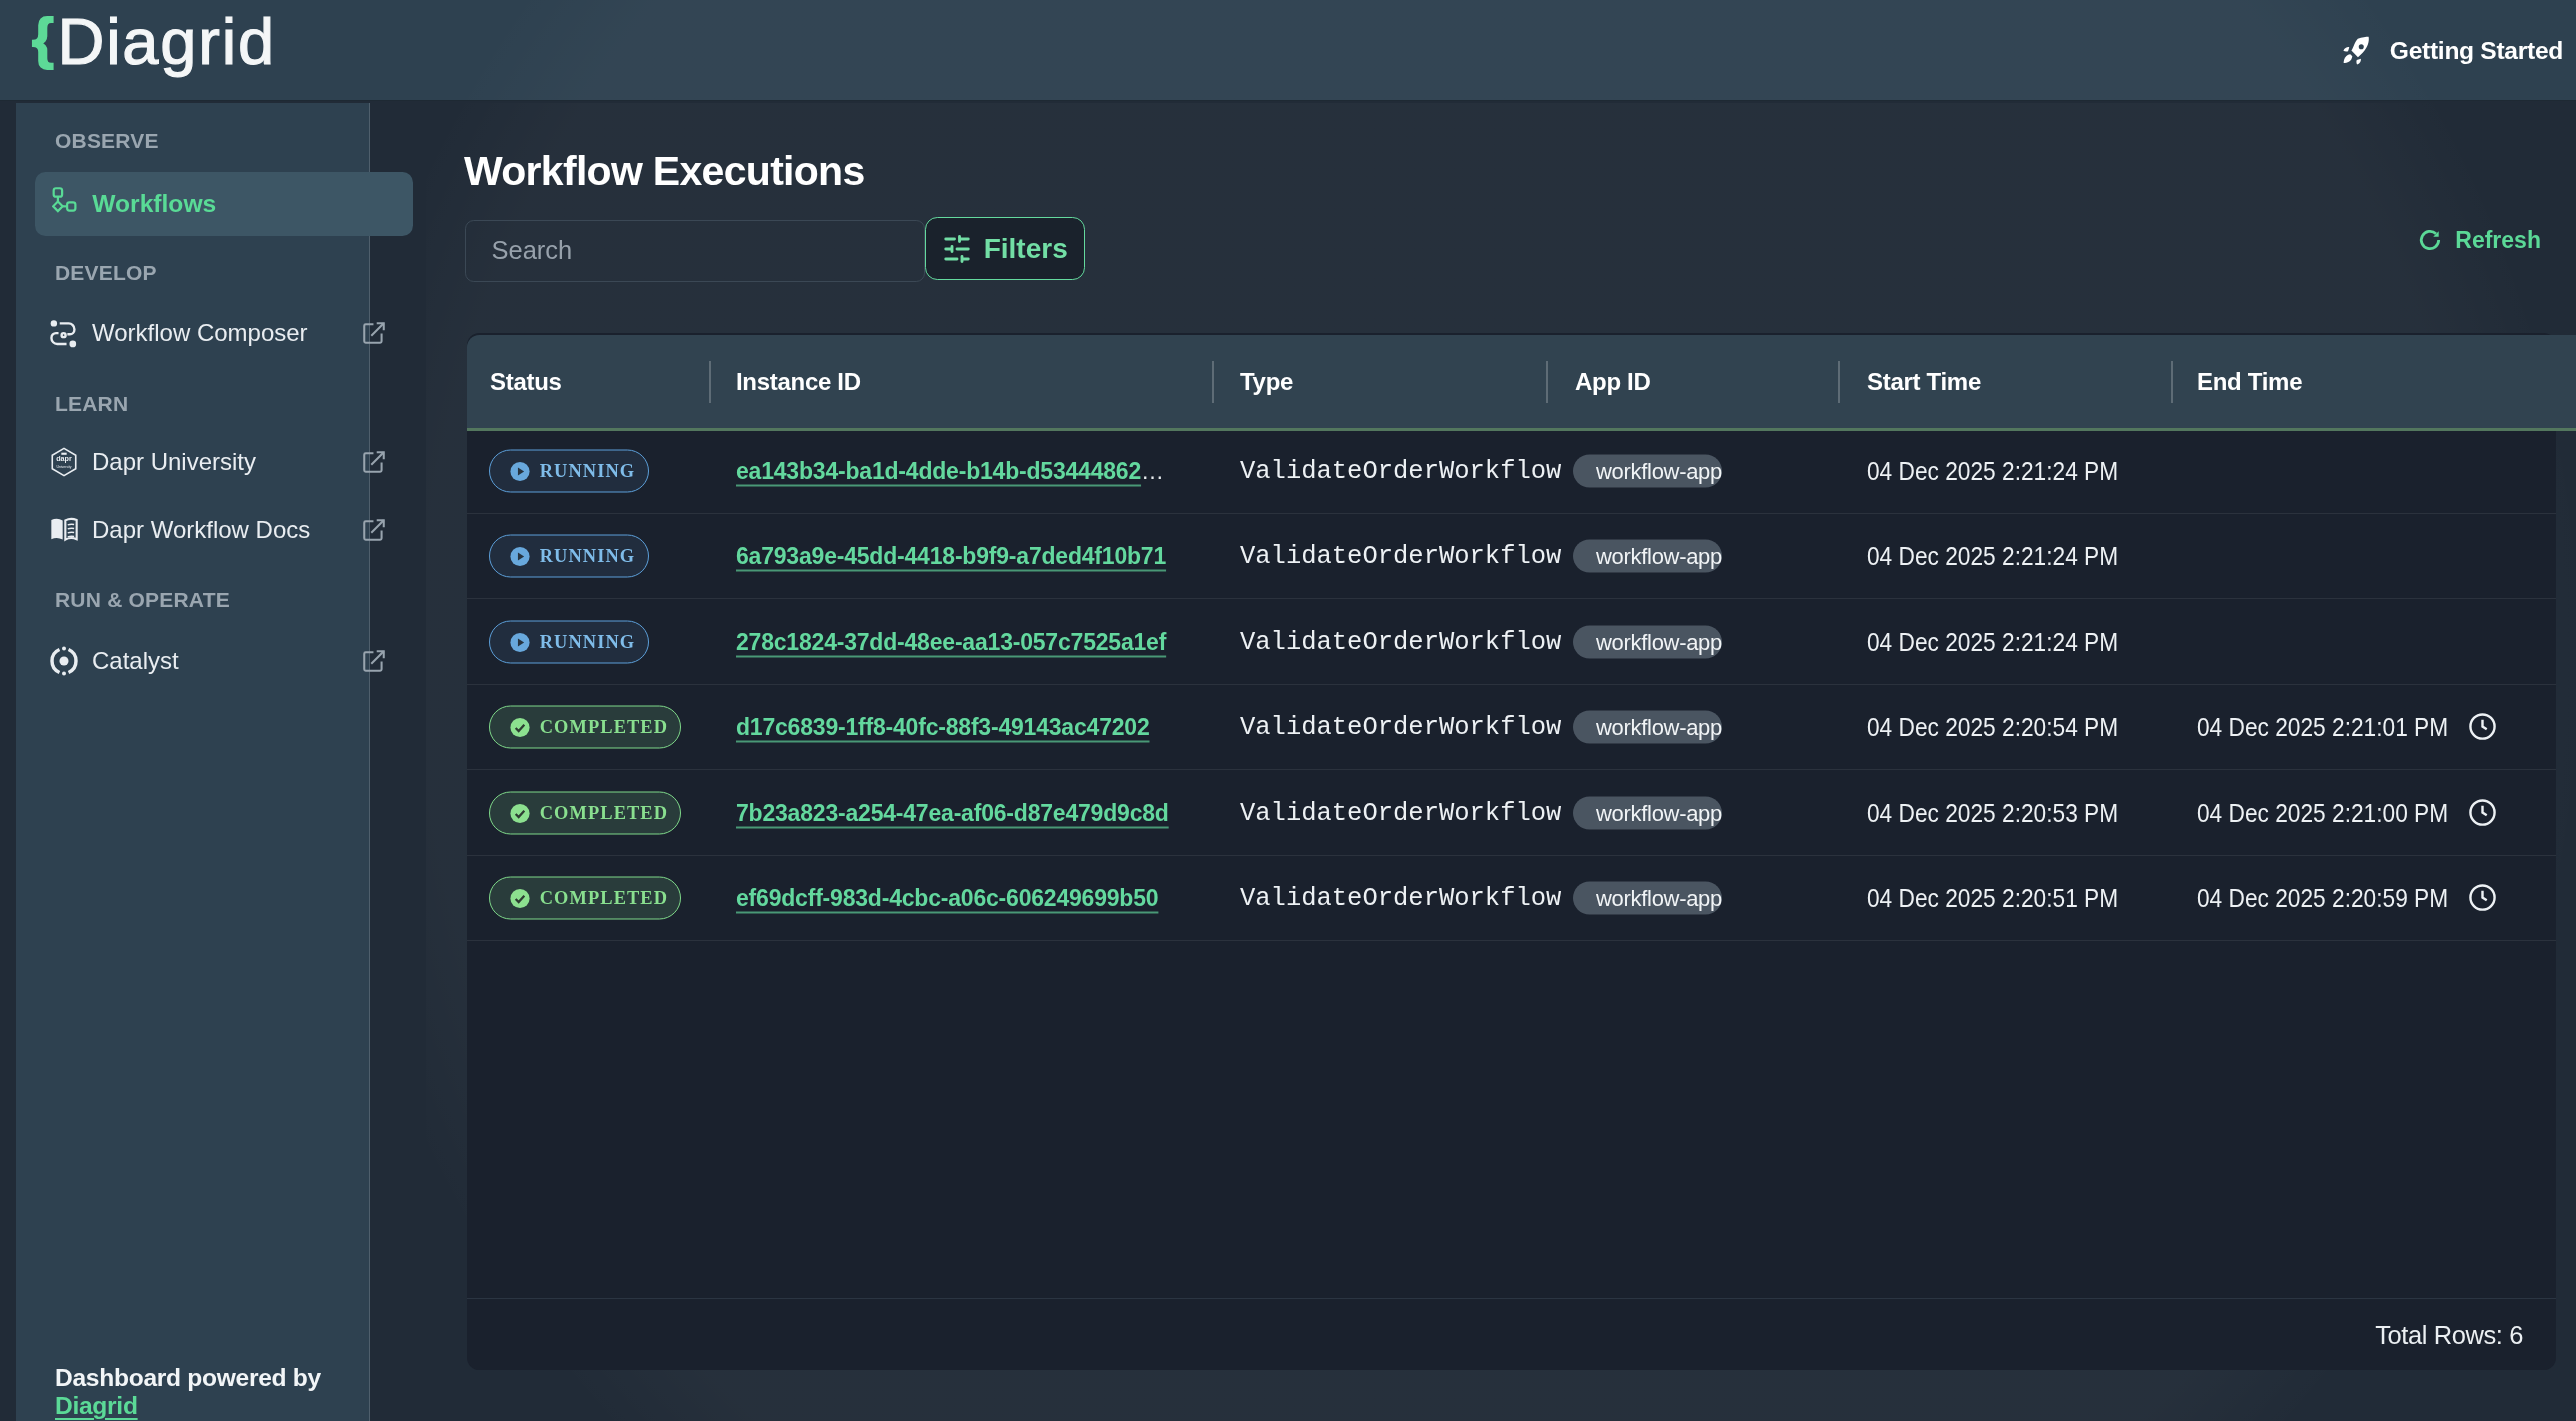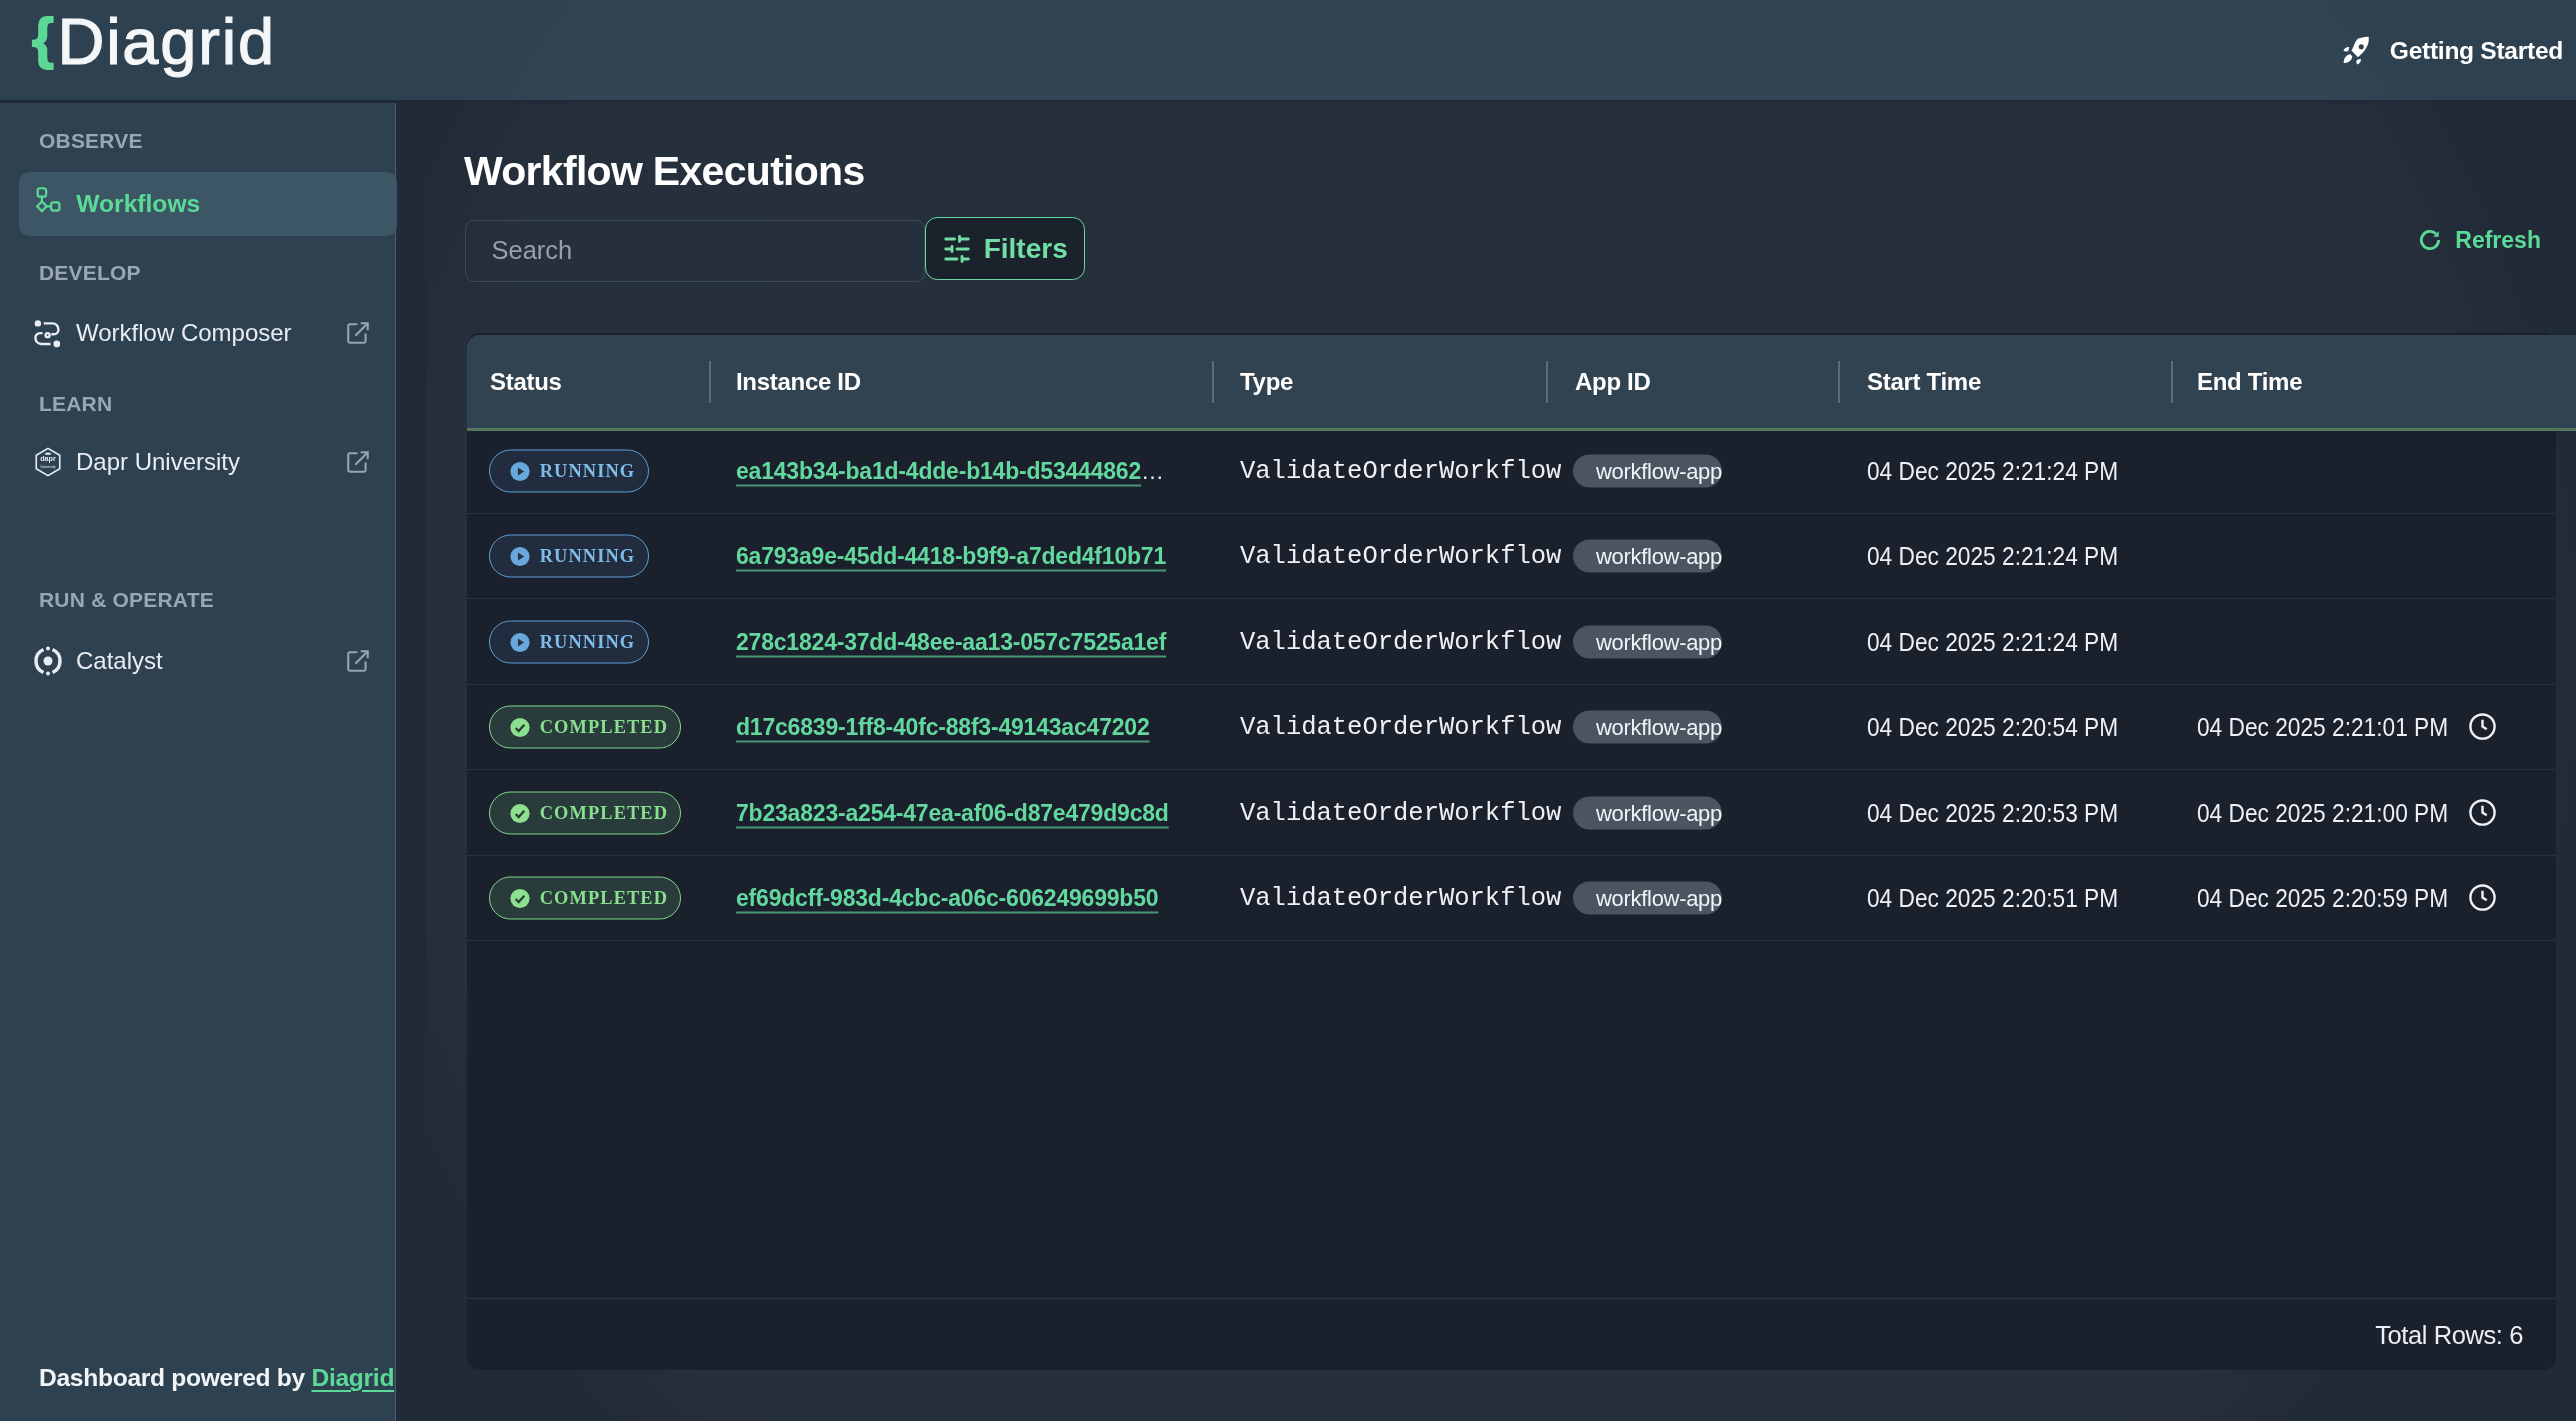--- a/index.html
+++ b/index.html
@@ -9,21 +9,21 @@
 #header { position:absolute; left:0; top:0; width:2576px; height:101px;
   background:#2E4150;
   border-bottom:1.8px solid #1E2933; }
 #header .glow { position:absolute; left:0; top:0; width:100%; height:100%; overflow:hidden;
   background:radial-gradient(circle 1141px at 1448px 658px, rgba(255,255,255,0.022) 0 90%, rgba(255,255,255,0) 100%); }
 #logo { position:absolute; left:32px; top:3.5px; font-size:65px; font-weight:400; color:#F4F6F7; letter-spacing:1.8px; -webkit-text-stroke:1.2px #F4F6F7; }
 #logo .brace { color:#5DD997; font-weight:700; margin-right:1.8px; font-size:56px; vertical-align:7px; -webkit-text-stroke:1.9px #5DD997; }
 #gs { position:absolute; right:13px; top:0; height:101px; display:flex; align-items:center; gap:16.7px; color:#FFFFFF; font-size:24.6px; font-weight:700; letter-spacing:-0.3px; }
 
 
-#sidebar { position:absolute; left:0; top:103px; width:396px; height:1319px;
+#sidebar { position:absolute; left:16px; top:103px; width:354px; height:1319px;
   background:#2E4150; border-right:1.8px solid rgba(255,255,255,0.16); }
 .sec-label { position:absolute; left:39px; font-size:21px; font-weight:700; color:#9AA6B0; letter-spacing:0.2px; }
 .nav-item { position:absolute; left:0; width:424px; height:65px; }
 .nav-item .txt { position:absolute; left:76px; top:50%; transform:translateY(-50%); font-size:24px; color:#E9EDF1; }
 .nav-item .ico { position:absolute; left:32px; top:50%; transform:translateY(-50%); width:32px; height:32px; }
 .nav-item .ext { position:absolute; left:345px; top:50%; transform:translateY(-50%); width:26px; height:26px; }
 #item-workflows { left:19.3px; top:69px; width:378px; height:64px; background:#3D5665; border-radius:10.5px; }
 #item-workflows .txt { left:57px; color:#59DB96; font-weight:700; font-size:24.6px; }
 #item-workflows .ico { left:16.7px; }
 #side-foot { position:absolute; left:39px; top:1261px; font-size:24.6px; font-weight:700; color:#F2F5F7; letter-spacing:-0.3px; }
@@ -113,20 +113,33 @@
       <text x="12" y="16.5" font-size="2.6" fill="#E9EDF1" stroke="none" text-anchor="middle" font-family="Liberation Sans">University</text>
       <rect x="10" y="5" width="4" height="1.6" fill="#E9EDF1" stroke="none"></rect>
     </svg>
     <div class="txt">Dapr University</div>
     <svg class="ext" viewBox="0 0 24 24" fill="none" stroke="#98A4AE" stroke-width="1.9">
       <path d="M19 12.5V19.7a1.3 1.3 0 0 1-1.3 1.3H4.3A1.3 1.3 0 0 1 3 19.7V5.3A1.3 1.3 0 0 1 4.3 4h7.2"></path>
       <path d="M14.5 3H21v6.5"></path>
         <path d="M9.5 14.5 21 3"></path>
     </svg>
   </div>
+  <div class="nav-item" style="top:394px;">
+    <svg class="ico" viewBox="0 0 24 24" fill="#E9EDF1">
+      <path d="M2.5 4.5c2.8-1.2 5.7-1.2 8.5.3v14.4c-2.8-1.5-5.7-1.5-8.5-.3z"></path>
+      <path d="M21.5 4.5c-2.8-1.2-5.7-1.2-8.5.3v14.4c2.8-1.5 5.7-1.5 8.5-.3z" fill="none" stroke="#E9EDF1" stroke-width="1.6"></path>
+      <path d="M14.8 8.2c1.6-.6 3.2-.7 4.8-.3 M14.8 11.2c1.6-.6 3.2-.7 4.8-.3 M14.8 14.2c1.6-.6 3.2-.7 4.8-.3 M14.8 17.2c1.6-.6 3.2-.7 4.8-.3" stroke="#E9EDF1" stroke-width="1.1" fill="none"></path>
+    </svg>
+    <div class="txt">Dapr Workflow Docs</div>
+    <svg class="ext" viewBox="0 0 24 24" fill="none" stroke="#98A4AE" stroke-width="1.9">
+      <path d="M19 12.5V19.7a1.3 1.3 0 0 1-1.3 1.3H4.3A1.3 1.3 0 0 1 3 19.7V5.3A1.3 1.3 0 0 1 4.3 4h7.2"></path>
+      <path d="M14.5 3H21v6.5"></path>
+        <path d="M9.5 14.5 21 3"></path>
+    </svg>
+  </div>
   <div class="sec-label" style="top:485px;">RUN &amp; OPERATE</div>
   <div class="nav-item" style="top:525px;">
     <svg class="ico" viewBox="0 0 24 24" fill="none" stroke="#E9EDF1" stroke-width="2.6">
       <path d="M8.6 3.4 A9.3 9.3 0 0 0 3 12 A9.3 9.3 0 0 0 8.6 20.6"></path>
       <path d="M15.4 3.4 A9.3 9.3 0 0 1 21 12 A9.3 9.3 0 0 1 15.4 20.6"></path>
       <circle cx="12" cy="12" r="3.4" fill="#E9EDF1" stroke="none"></circle>
       <circle cx="12" cy="2.6" r="1.5" fill="#E9EDF1" stroke="none"></circle>
       <circle cx="12" cy="21.4" r="1.5" fill="#E9EDF1" stroke="none"></circle>
     </svg>
     <div class="txt">Catalyst</div>

